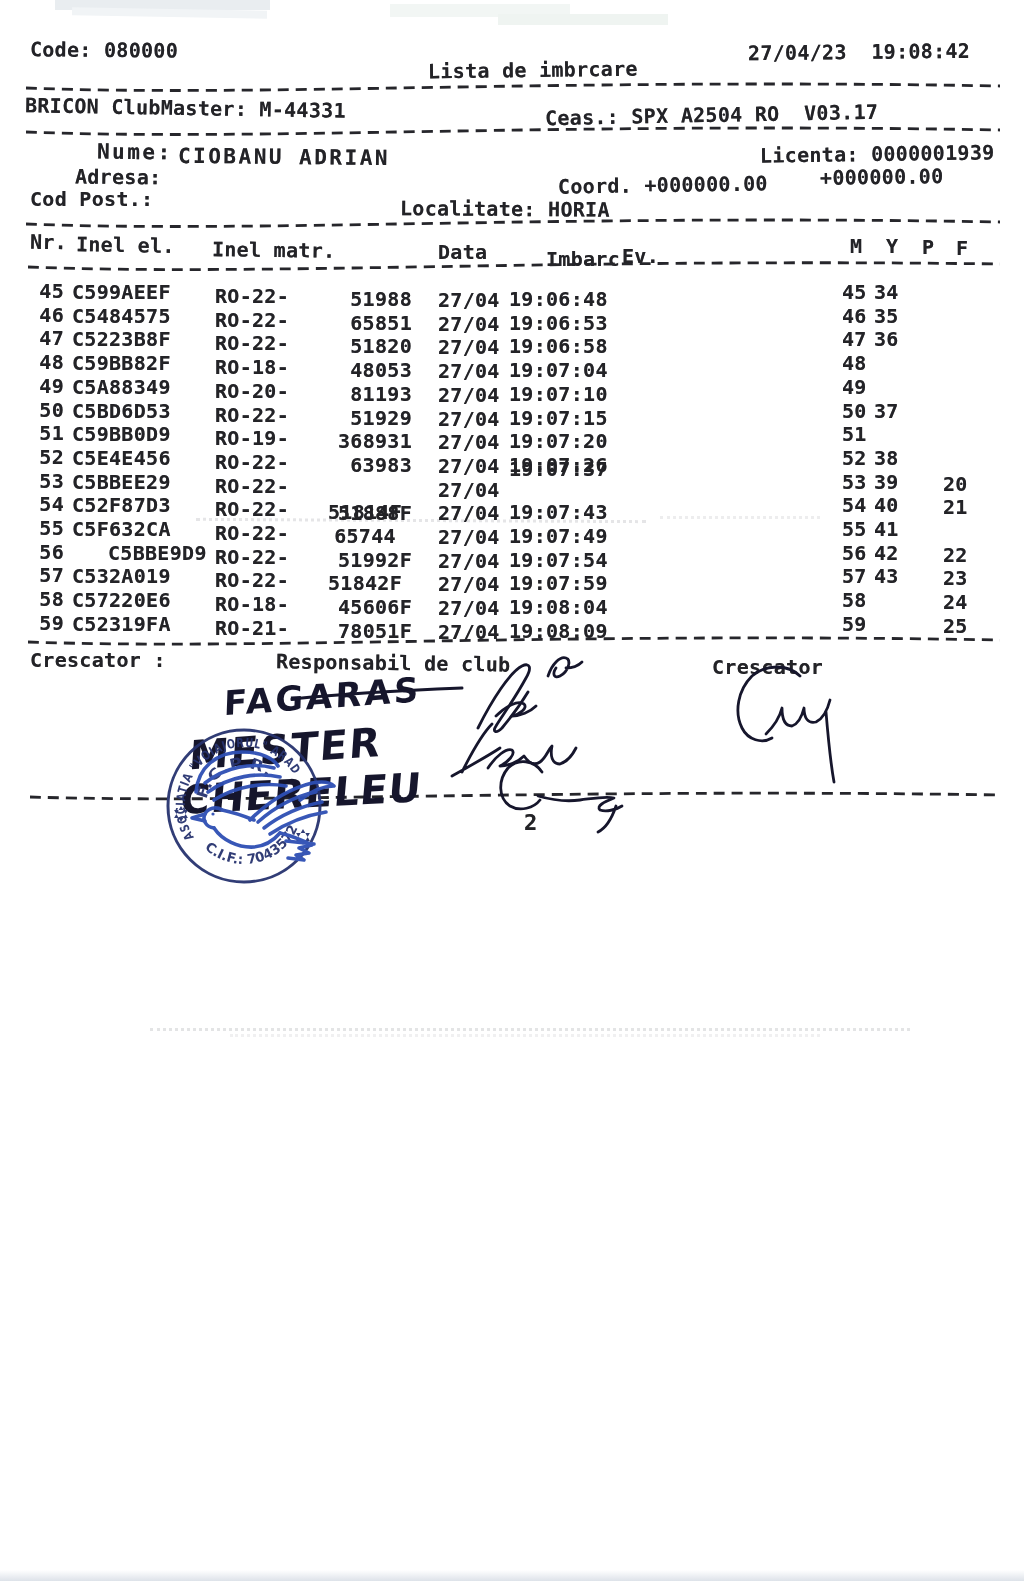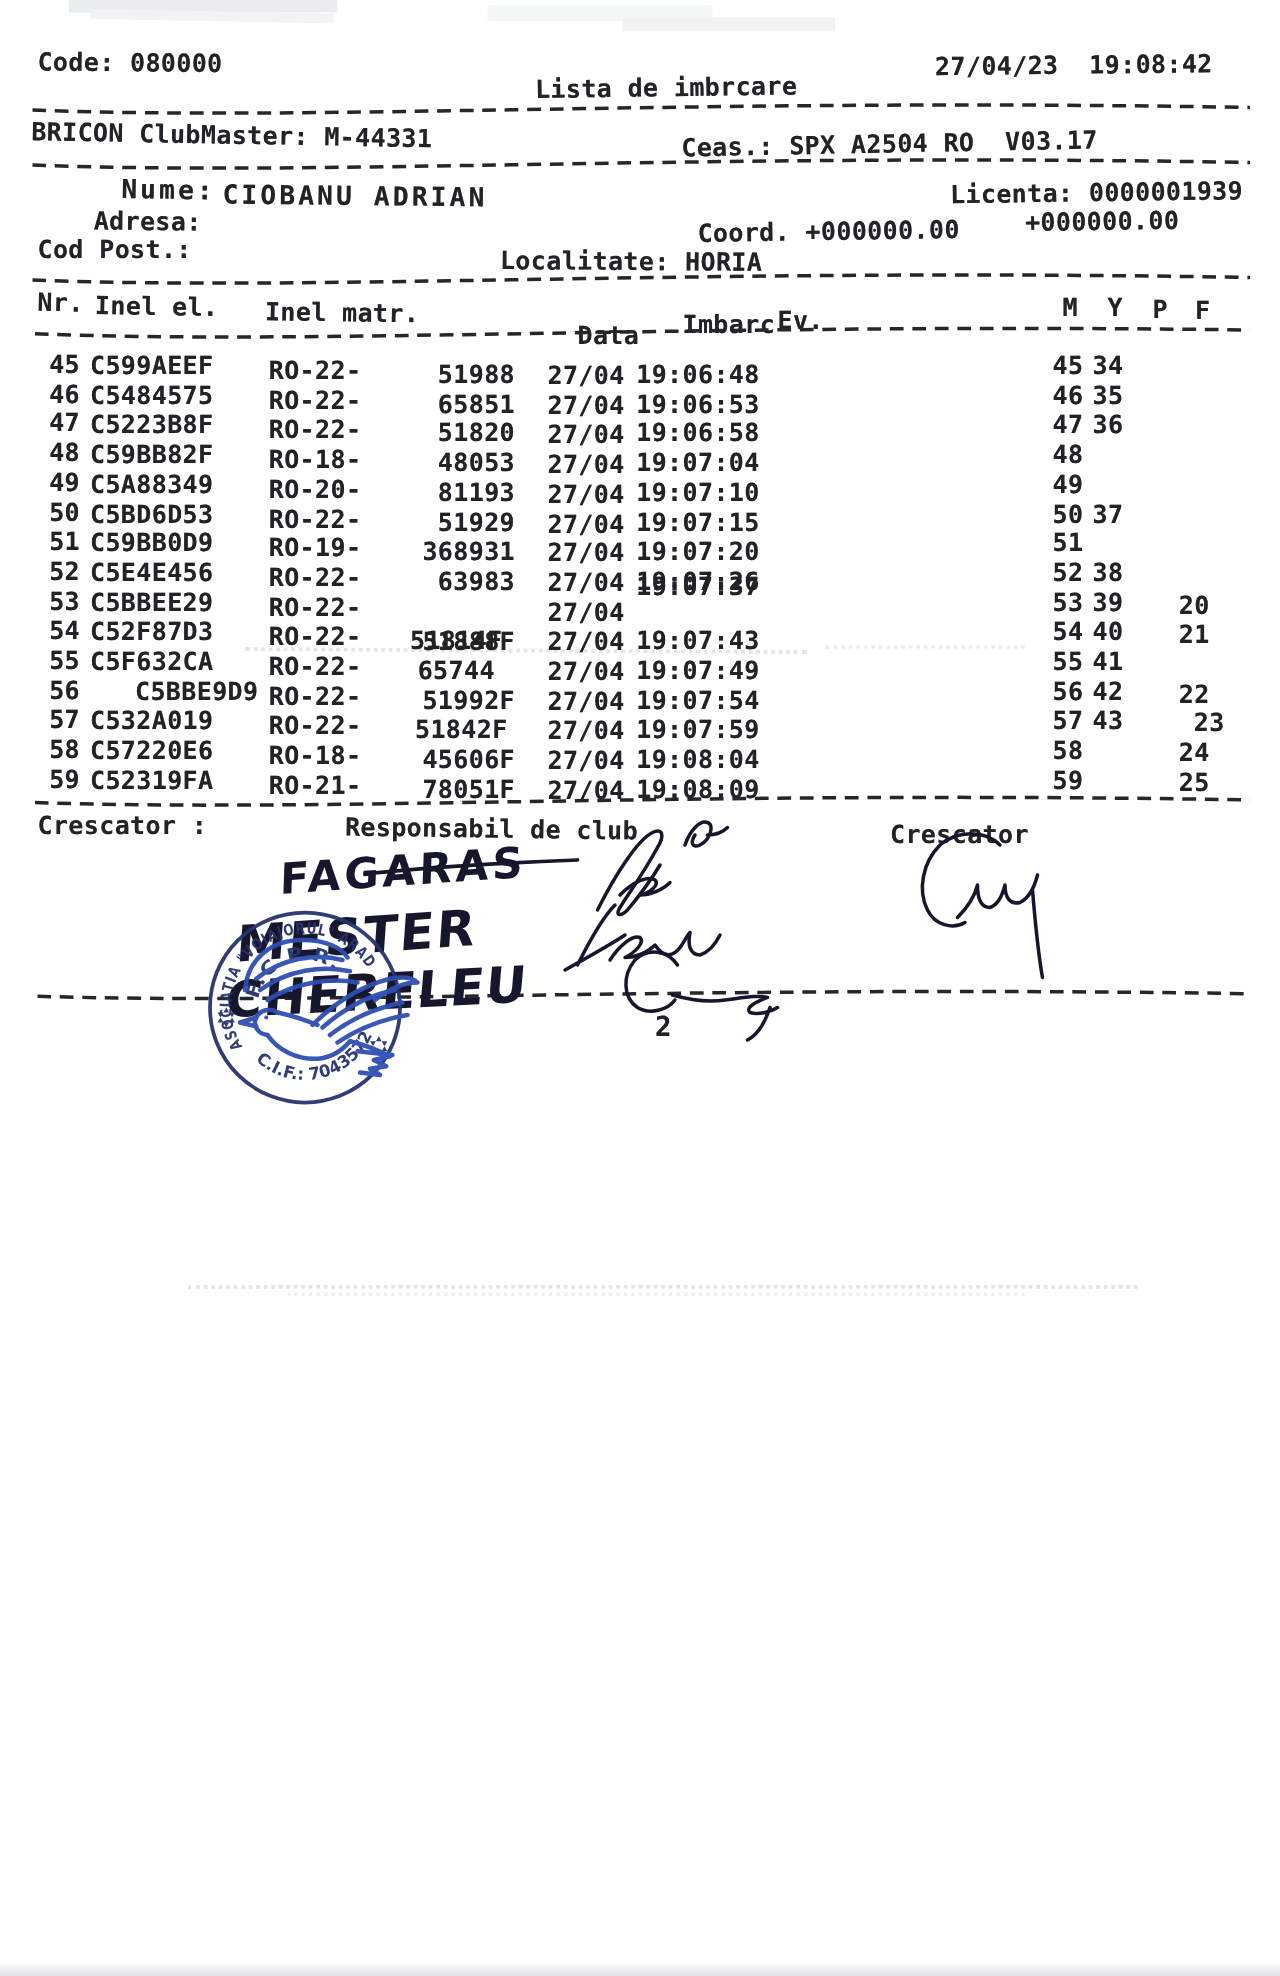--- a/index.html
+++ b/index.html
@@ -40,21 +40,21 @@
   <div class="mono txt" style="left:760px;top:142px;transform:rotate(-.8deg);">Licenta: 0000001939</div>
   <div class="mono txt" style="left:75px;top:165px;transform:rotate(.6deg);">Adresa:</div>
   <div class="mono txt" style="left:558px;top:173px;transform:rotate(-.9deg);">Coord. +000000.00</div>
   <div class="mono txt" style="left:820px;top:165px;transform:rotate(-.8deg);">+000000.00</div>
   <div class="mono txt" style="left:30px;top:187px;">Cod Post.:</div>
   <div class="mono txt" style="left:400px;top:197px;transform:rotate(.4deg);">Localitate: HORIA</div>
 
   <div class="mono txt" style="left:30px;top:230px;transform:rotate(1deg);">Nr.</div>
   <div class="mono txt" style="left:76px;top:233px;transform:rotate(1deg);">Inel el.</div>
   <div class="mono txt" style="left:212px;top:238px;transform:rotate(.8deg);">Inel matr.</div>
-  <div class="mono txt" style="left:438px;top:256px;margin-left:24px;">Data</div>
+  <div class="mono txt" style="left:438px;top:240px;">Data</div>
   <div class="mono txt" style="left:510px;top:247px;margin-left:36px;">Imbarc</div>
   <div class="mono txt" style="left:622px;top:244px;">Ev.</div>
   <div class="mono txt" style="left:850px;top:234px;">M</div>
   <div class="mono txt" style="left:886px;top:234px;">Y</div>
   <div class="mono txt" style="left:922px;top:235px;">P</div>
   <div class="mono txt" style="left:956px;top:236px;">F</div>
 
   <div id="rows">
       <span class="mono txt" style="top: 279px; left: 24px; width: 40px; text-align: right; display: inline-block;">45</span>
       <span class="mono txt" style="top: 280px; left: 72px;">C599AEEF</span>
@@ -148,26 +148,26 @@
       <span class="mono txt" style="top: 544.7px; left: 215px;">RO-22-</span>
       <span class="mono txt" style="top: 547.7px; left: 318px; width: 94px; text-align: right; display: inline-block;">51992F</span>
       <span class="mono txt" style="top: 548.7px; left: 438px;">27/04</span>
       <span class="mono txt" style="top: 547.7px; left: 509px;">19:07:54</span>
       <span class="mono txt" style="top: 540.7px; left: 842px;">56</span>
       <span class="mono txt" style="top: 540.7px; left: 874px;">42</span>
       <span class="mono txt" style="top: 542.7px; left: 943px;">22</span>
       <span class="mono txt" style="top: 563.4px; left: 24px; width: 40px; text-align: right; display: inline-block;">57</span>
       <span class="mono txt" style="top: 564.4px; left: 72px;">C532A019</span>
       <span class="mono txt" style="top: 568.4px; left: 215px;">RO-22-</span>
-      <span class="mono txt" style="top: 571.4px; left: 332px; width: 94px; text-align: left; display: inline-block;">51842F</span>
+      <span class="mono txt" style="top: 571.4px; left: 318px; width: 94px; text-align: center; display: inline-block;">51842F</span>
       <span class="mono txt" style="top: 572.4px; left: 438px;">27/04</span>
       <span class="mono txt" style="top: 571.4px; left: 509px;">19:07:59</span>
       <span class="mono txt" style="top: 564.4px; left: 842px;">57</span>
       <span class="mono txt" style="top: 564.4px; left: 874px;">43</span>
-      <span class="mono txt" style="top: 566.4px; left: 943px; margin-left: 12px;">23</span>
+      <span class="mono txt" style="top: 566.4px; left: 943px;">23</span>
       <span class="mono txt" style="top: 587.1px; left: 24px; width: 40px; text-align: right; display: inline-block;">58</span>
       <span class="mono txt" style="top: 588.1px; left: 72px;">C57220E6</span>
       <span class="mono txt" style="top: 592.1px; left: 215px;">RO-18-</span>
       <span class="mono txt" style="top: 595.1px; left: 318px; width: 94px; text-align: right; display: inline-block;">45606F</span>
       <span class="mono txt" style="top: 596.1px; left: 438px;">27/04</span>
       <span class="mono txt" style="top: 595.1px; left: 509px;">19:08:04</span>
       <span class="mono txt" style="top: 588.1px; left: 842px;">58</span>
       <span class="mono txt" style="top: 590.1px; left: 943px;">24</span>
       <span class="mono txt" style="top: 610.8px; left: 24px; width: 40px; text-align: right; display: inline-block;">59</span>
       <span class="mono txt" style="top: 611.8px; left: 72px;">C52319FA</span>

